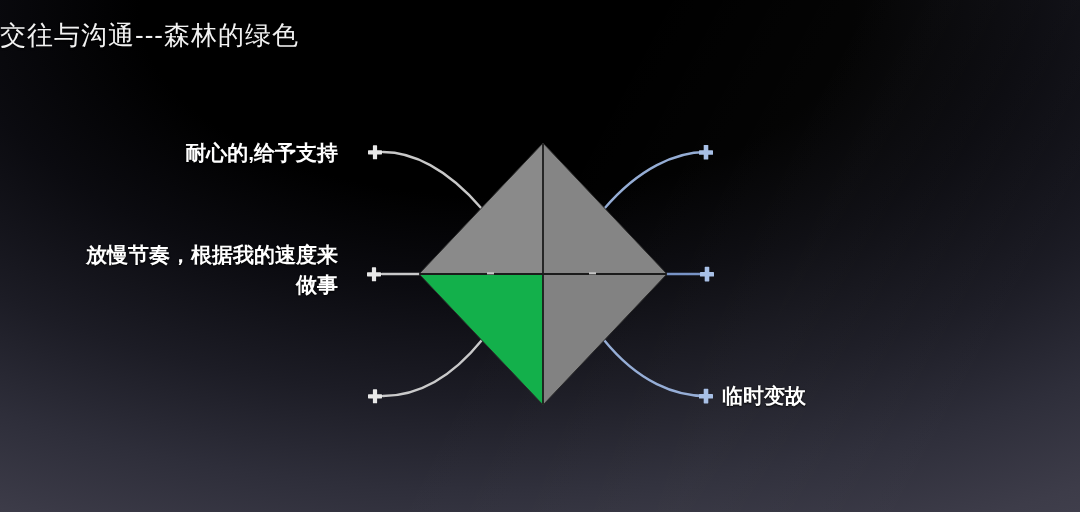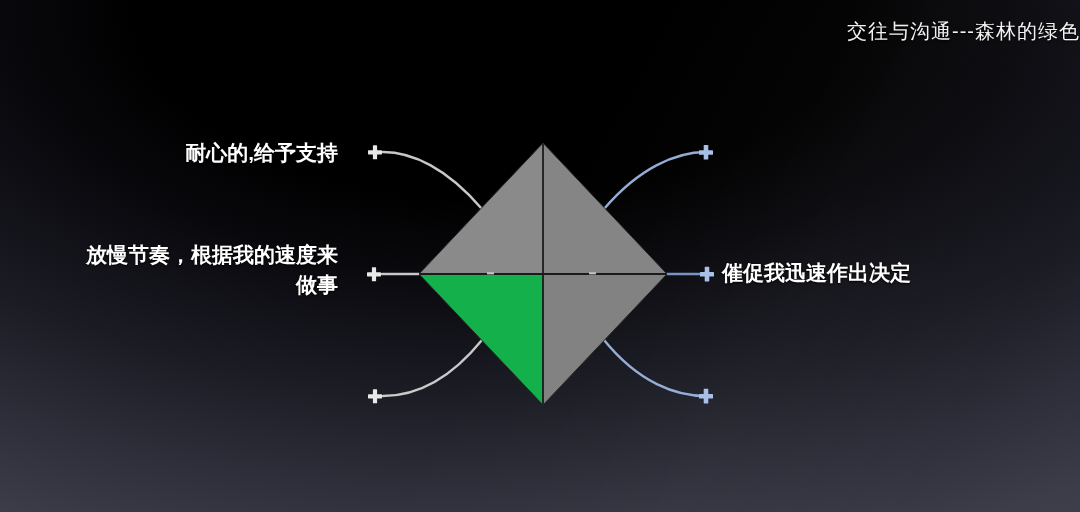--- a/index.html
+++ b/index.html
@@ -19,23 +19,23 @@
   
   #sheen {
     position:absolute; inset:0;
     background:linear-gradient(118deg, rgba(255,255,255,0) 48%, rgba(255,255,255,0.022) 70%, rgba(255,255,255,0) 88%);
     pointer-events:none;
   }
 
   #title {
     position:absolute;
     top:18px; left:0; width:1080px;
-    text-align:right;
+    text-align:left;
     color:#f2f2f2;
-    font-size:20px;
+    font-size:26px;
     font-weight:400;
     letter-spacing:1px;
     text-shadow:0 1px 2px rgba(0,0,0,0.9);
     white-space:nowrap;
   }
 
   #art {
     position:absolute;
     top:0; left:0;
     width:1080px; height:512px;
@@ -122,16 +122,16 @@
     <polygon points="543,143 667,274 543,405 419,274" fill="none" stroke="#2a2a2a" stroke-width="1"></polygon>
   </svg>
 
   <div class="label left" id="lbl-patient">耐心的,给予支持</div>
 
   <div class="label left" id="lbl-slow">放慢节奏，根据我的速度来
 做事</div>
 
 
 
-  <div class="label right" id="lbl-rush">催促我迅速作出决定</div>
 
+  <div class="label right" id="lbl-change">临时变故</div>
 
 </div>
 
 </body></html>

